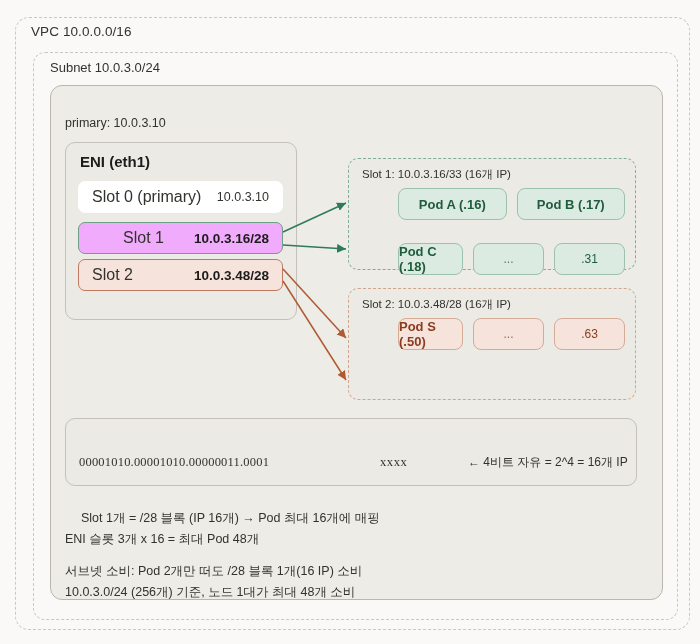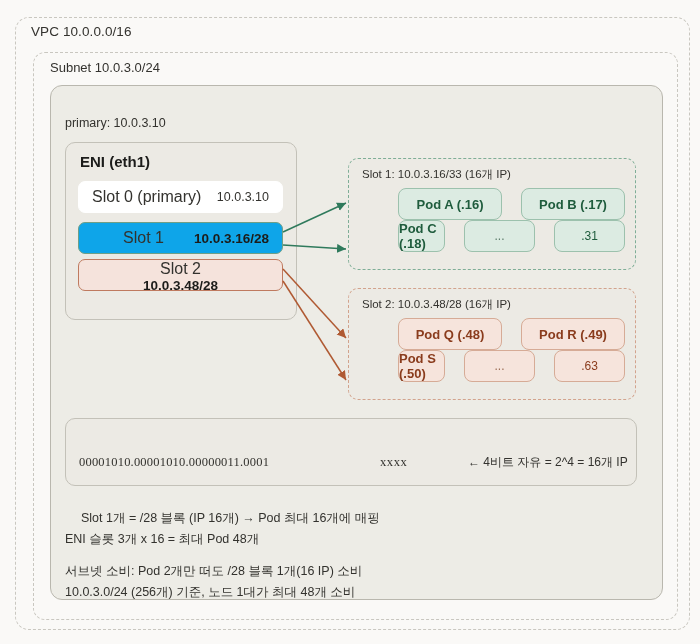--- a/index.html
+++ b/index.html
@@ -115,29 +115,28 @@
     justify-content: space-between;
     padding: 0 13px;
   }
   .slot0 {
     top: 181px;
     background: #ffffff;
     border: 1px solid #ffffff;
   }
   .slot1 {
     top: 222px;
-    background: #0ea5e9;
+    background: #f0abfc;
     border: 1px solid #6f9f87;
     padding-left: 44px;
   }
   .slot2 {
     top: 259px;
     background: #f5e3dc;
     border: 1px solid #bf7a5f;
-    flex-direction: column;
   }
   .slot-name { font-size: 16px; color: #33322e; }
   .slot-ip-plain { font-size: 12.5px; color: #33322e; }
   .slot-ip-bold { font-size: 13.5px; font-weight: bold; color: #1c1c1a; }
 
   
   .pod-group {
     position: absolute;
     width: 288px;
     height: 112px;
@@ -165,22 +164,22 @@
     white-space: nowrap;
   }
   .pod-rows {
     position: absolute;
     left: 12px;
     top: 29px;
     width: 264px;
   }
   .pod-row {
     display: flex;
-    gap: 19px;
-    margin-bottom: 0;
+    gap: 10px;
+    margin-bottom: 23px;
     padding-left: 37px;
   }
   .pod {
     height: 32px;
     border-radius: 8px;
     box-sizing: border-box;
     display: flex;
     align-items: center;
     justify-content: center;
     font-size: 13px;
@@ -317,24 +316,20 @@
         <div class="pod green small ellipsis">...</div>
         <div class="pod green small">.31</div>
       </div>
     </div>
   </div>
 
   <div class="pod-group group2">
     <div class="group-title">Slot 2: 10.0.3.48/28 (16개 IP)</div>
     <div class="pod-rows">
       <div class="pod-row">
-        <div class="pod red">Pod Q (.48)</div>
-        <div class="pod red">Pod R (.49)</div>
-      </div>
-      <div class="pod-row">
         <div class="pod red">Pod S (.50)</div>
         <div class="pod red small ellipsis">...</div>
         <div class="pod red small">.63</div>
       </div>
     </div>
   </div>
 
   <div class="bits-box"></div>
   <div class="bits-binary">00001010.00001010.00000011.0001</div>
   <div class="bits-xxxx">xxxx</div>

